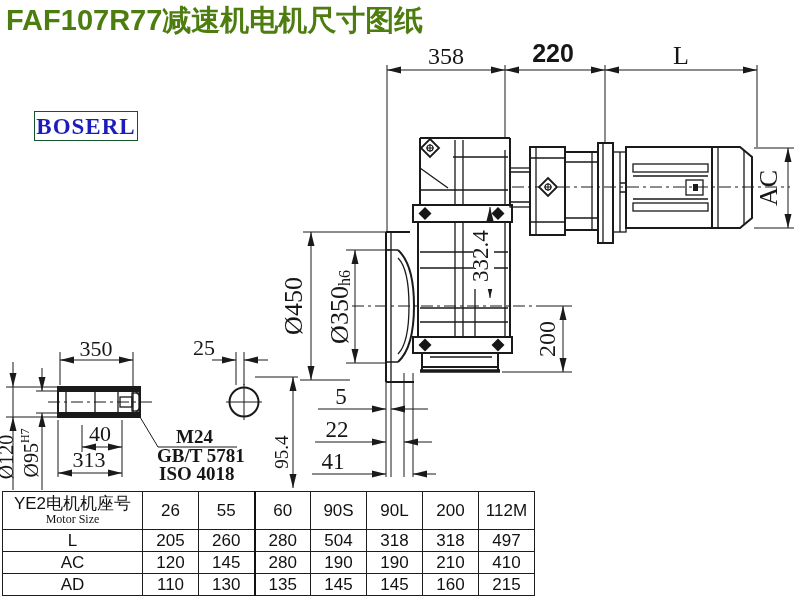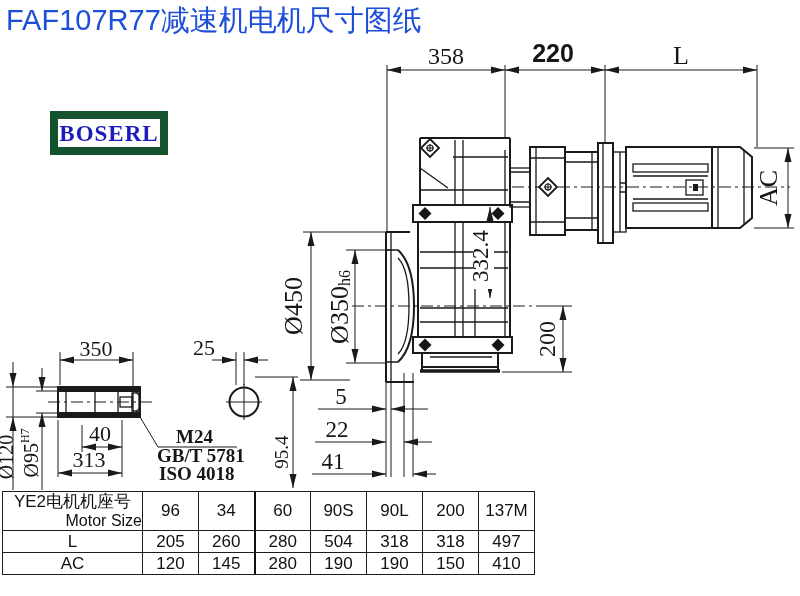--- a/index.html
+++ b/index.html
@@ -1,33 +1,33 @@
 <!DOCTYPE html>
 <html><head>
 <meta charset="utf-8">
 <style>
   html,body{margin:0;padding:0;}
   body{width:800px;height:596px;position:relative;background:#fff;overflow:hidden;
        font-family:"Liberation Sans",sans-serif;color:#111;}
-  .title{position:absolute;left:6px;top:1px;font-size:29px;font-weight:normal;
-         letter-spacing:0;white-space:nowrap;color:#1d4ed8;}
-  .logo{position:absolute;left:50px;top:111px;width:102px;height:28px;
-        border:8px solid #14532d;background:#fff;display:flex;
+  .title{position:absolute;left:6px;top:1px;font-size:29px;font-weight:bold;
+         letter-spacing:0;white-space:nowrap;color:#4d7c0f;}
+  .logo{position:absolute;left:34px;top:111px;width:102px;height:28px;
+        border:1px solid #14532d;background:#fff;display:flex;
         align-items:center;justify-content:center;}
   .logo span{font-family:"Liberation Serif",serif;font-weight:bold;font-size:23px;
              color:#1c1cbc;letter-spacing:1px;line-height:1;}
   svg.drawing{position:absolute;left:0;top:0;}
   table.mt{position:absolute;left:2px;top:491px;border-collapse:collapse;
            table-layout:fixed;background:#fff;}
   table.mt td{border:1.6px solid #1d1d1d;text-align:center;vertical-align:middle;
               padding:0;font-size:17px;height:21px;line-height:1.15;}
   table.mt tr.hdr td{height:37px;}
   table.mt td.thick{border-left:2.6px solid #111;}
   .hd-cn{font-size:17px;}
-  .hd-en{font-family:Liberation Sans, sans-serif;font-size:16px;text-align:right;}
+  .hd-en{font-family:Liberation Serif, serif;font-size:12px;}
   text{fill:#161616;}
   .ser{font-family:"Liberation Serif",serif;}
 </style>
 </head>
 <body>
 
 <div class="title">FAF107R77减速机电机尺寸图纸</div>
 
 <div class="logo">
   <span>BOSERL</span>
@@ -203,42 +203,52 @@
       <col style="width:56px">
       <col style="width:56px">
       <col style="width:56px">
   </colgroup>
   <tbody>
       <tr class="hdr">
     <td>
       <div class="hd-cn">YE2电机机座号</div>
       <div class="hd-en">Motor Size</div>
     </td>
-    <td>96</td>
-    <td>34</td>
+    <td>26</td>
+    <td>55</td>
     <td class="thick">60</td>
     <td>90S</td>
     <td>90L</td>
     <td>200</td>
-    <td>137M</td>
+    <td>112M</td>
   </tr>
   <tr>
     <td>L</td>
     <td>205</td>
     <td>260</td>
     <td class="thick">280</td>
     <td>504</td>
     <td>318</td>
     <td>318</td>
     <td>497</td>
   </tr>
   <tr>
     <td>AC</td>
     <td>120</td>
     <td>145</td>
     <td class="thick">280</td>
     <td>190</td>
     <td>190</td>
-    <td>150</td>
+    <td>210</td>
     <td>410</td>
+  </tr>
+  <tr>
+    <td>AD</td>
+    <td>110</td>
+    <td>130</td>
+    <td class="thick">135</td>
+    <td>145</td>
+    <td>145</td>
+    <td>160</td>
+    <td>215</td>
   </tr>
 </tbody>
   </table>
 
 </body></html>

